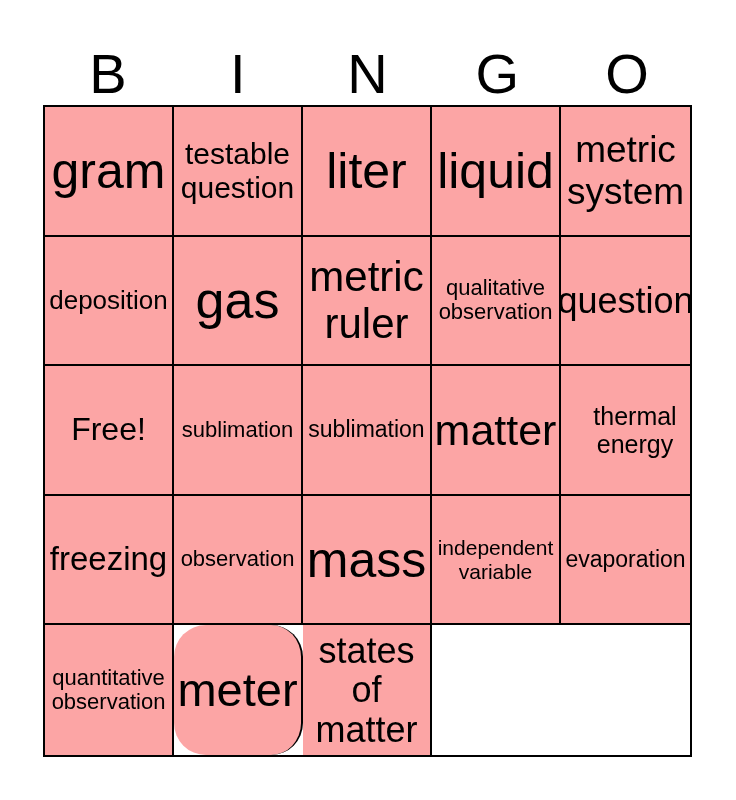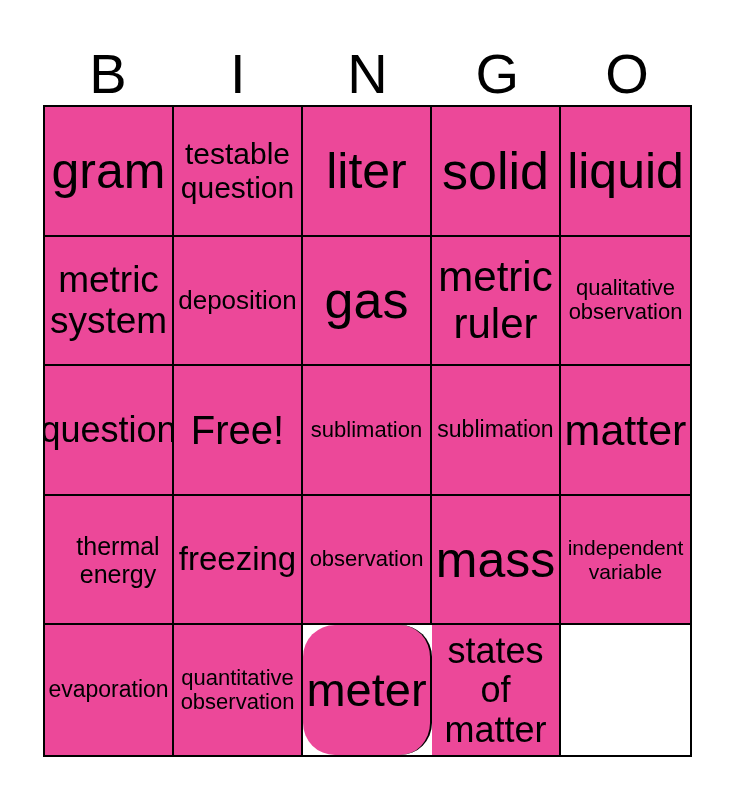--- a/index.html
+++ b/index.html
@@ -41,57 +41,56 @@
     border-bottom: 2px solid #000000;
     display: flex;
     align-items: center;
     justify-content: center;
     text-align: center;
     white-space: pre-line;
     line-height: 1.12;
     overflow: hidden;
     padding: 1px;
     cursor: pointer;
-    background: #ec4899;
+    background: #fca5a5;
   }
   .cell:nth-child(5n) { border-right: none; }
   .cell:nth-child(n+21) { border-bottom: none; }
   .fs21 { font-size: 21px; }
   .fs22 { font-size: 22px; }
   .fs23 { font-size: 23px; }
   .fs26 { font-size: 26px; }
   .fs30 { font-size: 30px; }
   .fs33 { font-size: 33px; }
   .fs35 { font-size: 25px; padding-left: 20px; }
   .fs36 { font-size: 36px; line-height: 1.1; }
   .fs37 { font-size: 37px; }
   .fs42 { font-size: 42px; }
   .fs43 { font-size: 43px; }
   .fs47 { font-size: 47px; border-radius: 32px; }
-  .fs48 { font-size: 40px; }
+  .fs48 { font-size: 32px; }
   .fs50 { font-size: 50px; }
   .fs52 { font-size: 52px; }
 </style>
 </head>
 <body>
 
 <div class="bingo-header">
   <span class="bingo-letter">B</span>
   <span class="bingo-letter">I</span>
   <span class="bingo-letter">N</span>
   <span class="bingo-letter">G</span>
   <span class="bingo-letter">O</span>
 </div>
 
 <div class="bingo-card">
   <div class="cell fs50">gram</div>
   <div class="cell fs30">testable
 question</div>
   <div class="cell fs50">liter</div>
-  <div class="cell fs52">solid</div>
   <div class="cell fs50">liquid</div>
 
   <div class="cell fs37">metric
 system</div>
   <div class="cell fs26">deposition</div>
   <div class="cell fs52">gas</div>
   <div class="cell fs42">metric
 ruler</div>
   <div class="cell fs22">qualitative
 observation</div>

